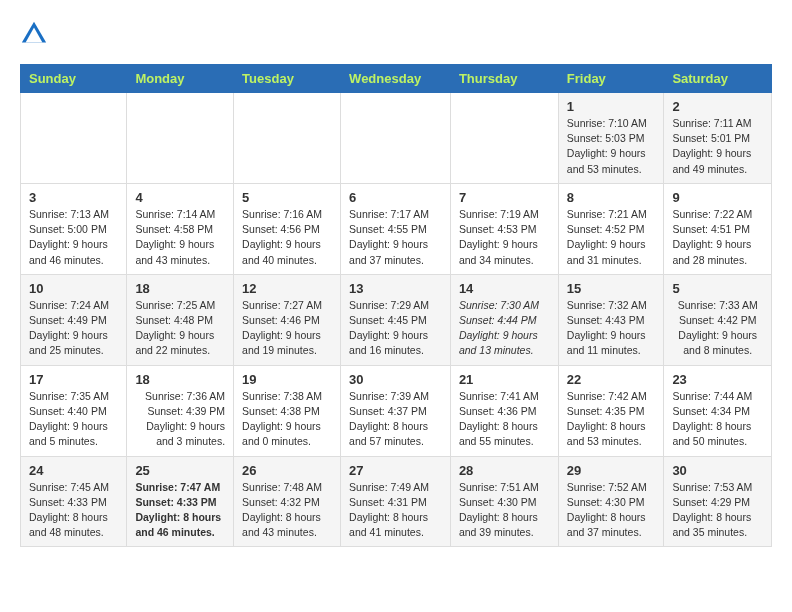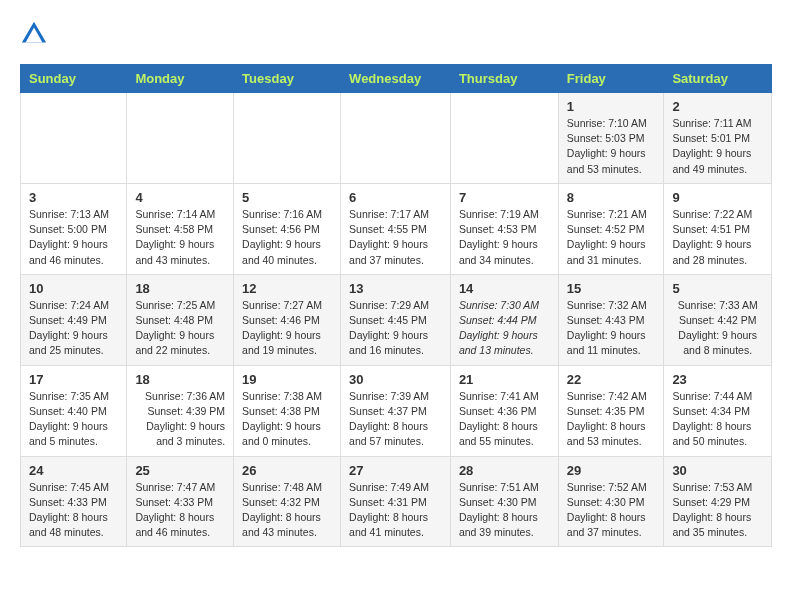--- a/index.html
+++ b/index.html
@@ -286,21 +286,21 @@
       </tr>
       <tr>
         <td>
           <span class="day-number">24</span>
           <div class="day-info" style="white-space: pre-line;">Sunrise: 7:45 AM
 Sunset: 4:33 PM
 Daylight: 8 hours and 48 minutes.</div>
         </td>
         <td>
           <span class="day-number">25</span>
-          <div class="day-info" style="white-space: pre-line;">Sunrise: 7:47 AM
+          <div class="day-info" style="white-space: pre-line; font-weight: bold;">Sunrise: 7:47 AM
 Sunset: 4:33 PM
 Daylight: 8 hours and 46 minutes.</div>
         </td>
         <td>
           <span class="day-number">26</span>
           <div class="day-info" style="white-space: pre-line;">Sunrise: 7:48 AM
 Sunset: 4:32 PM
 Daylight: 8 hours and 43 minutes.</div>
         </td>
         <td>

